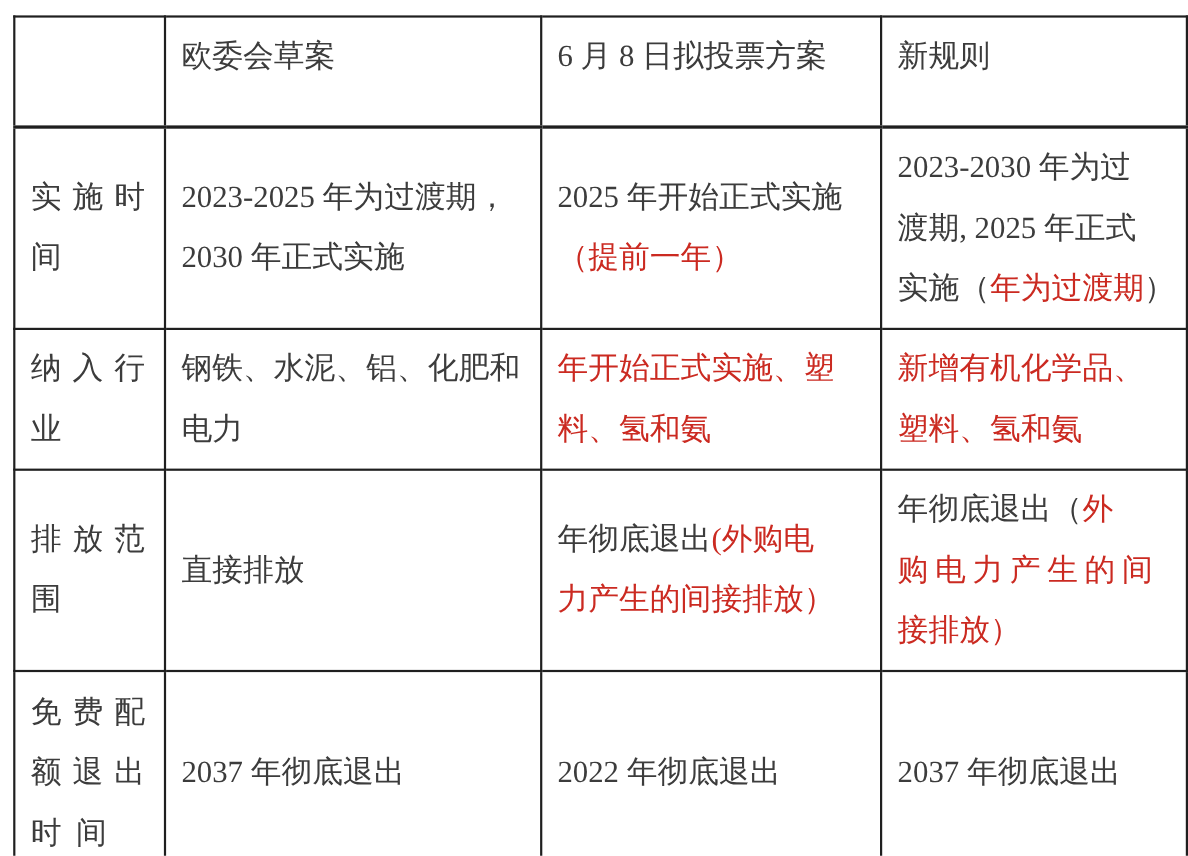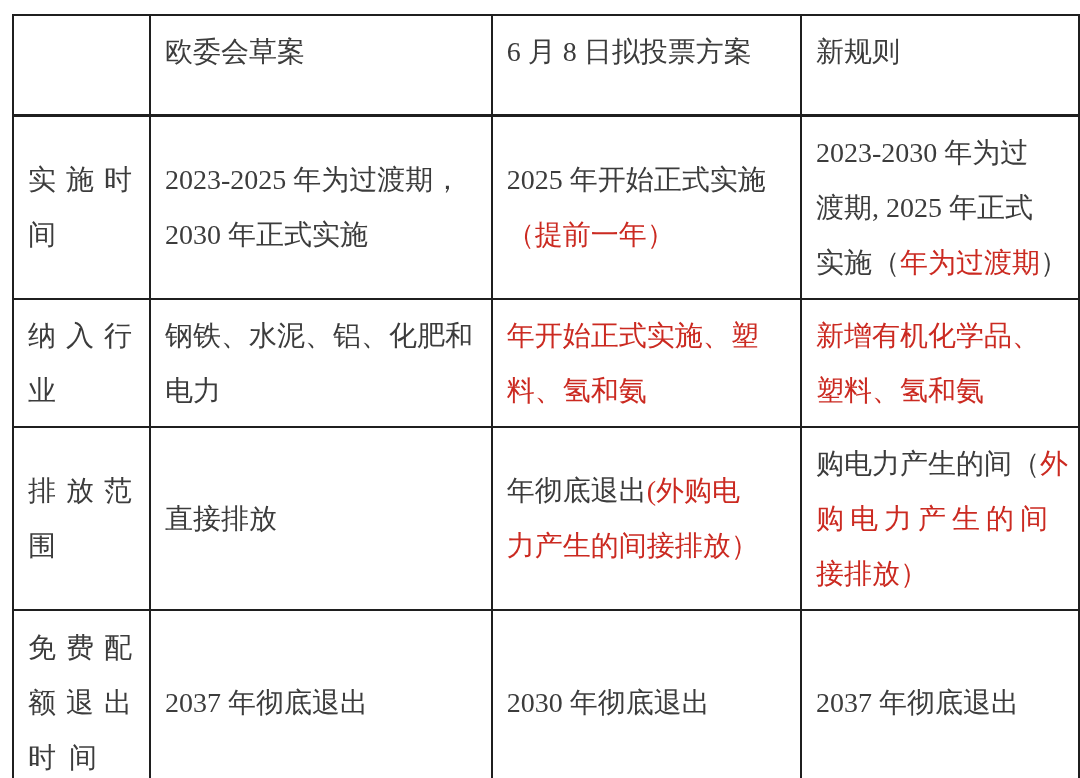--- a/index.html
+++ b/index.html
@@ -107,38 +107,38 @@
               <span>排</span>
               <span>放</span>
               <span>范</span>
             </div>
             <div class="rh-line">
               <span>围</span>
             </div>
           </td>
   <td class="data-cell"><span>直接排放</span></td>
           <td class="data-cell"><span>年彻底退出</span><span class="red">(外购电</span><br><span class="red">力产生的间接排放）</span></td>
-          <td class="data-cell"><span>购电力产生的间（</span><span class="red">外</span><br><span class="red spread">购电力产生的间</span><br><span class="red">接排放）</span></td>
+          <td class="data-cell"><span>年彻底退出（</span><span class="red">外</span><br><span class="red spread">购电力产生的间</span><br><span class="red">接排放）</span></td>
         </tr>
         <tr>
     <td class="label-cell">
             <div class="rh-line full">
               <span>免</span>
               <span>费</span>
               <span>配</span>
             </div>
             <div class="rh-line full">
               <span>额</span>
               <span>退</span>
               <span>出</span>
             </div>
             <div class="rh-line">
               <span>时</span>
               <span>间</span>
             </div>
           </td>
   <td class="data-cell"><span>2037 年彻底退出</span></td>
-          <td class="data-cell"><span>2030 年彻底退出</span></td>
+          <td class="data-cell"><span>2022 年彻底退出</span></td>
           <td class="data-cell"><span>2037 年彻底退出</span></td>
         </tr>
       </tbody>
   </table>
 </div>
 
 </body></html>

